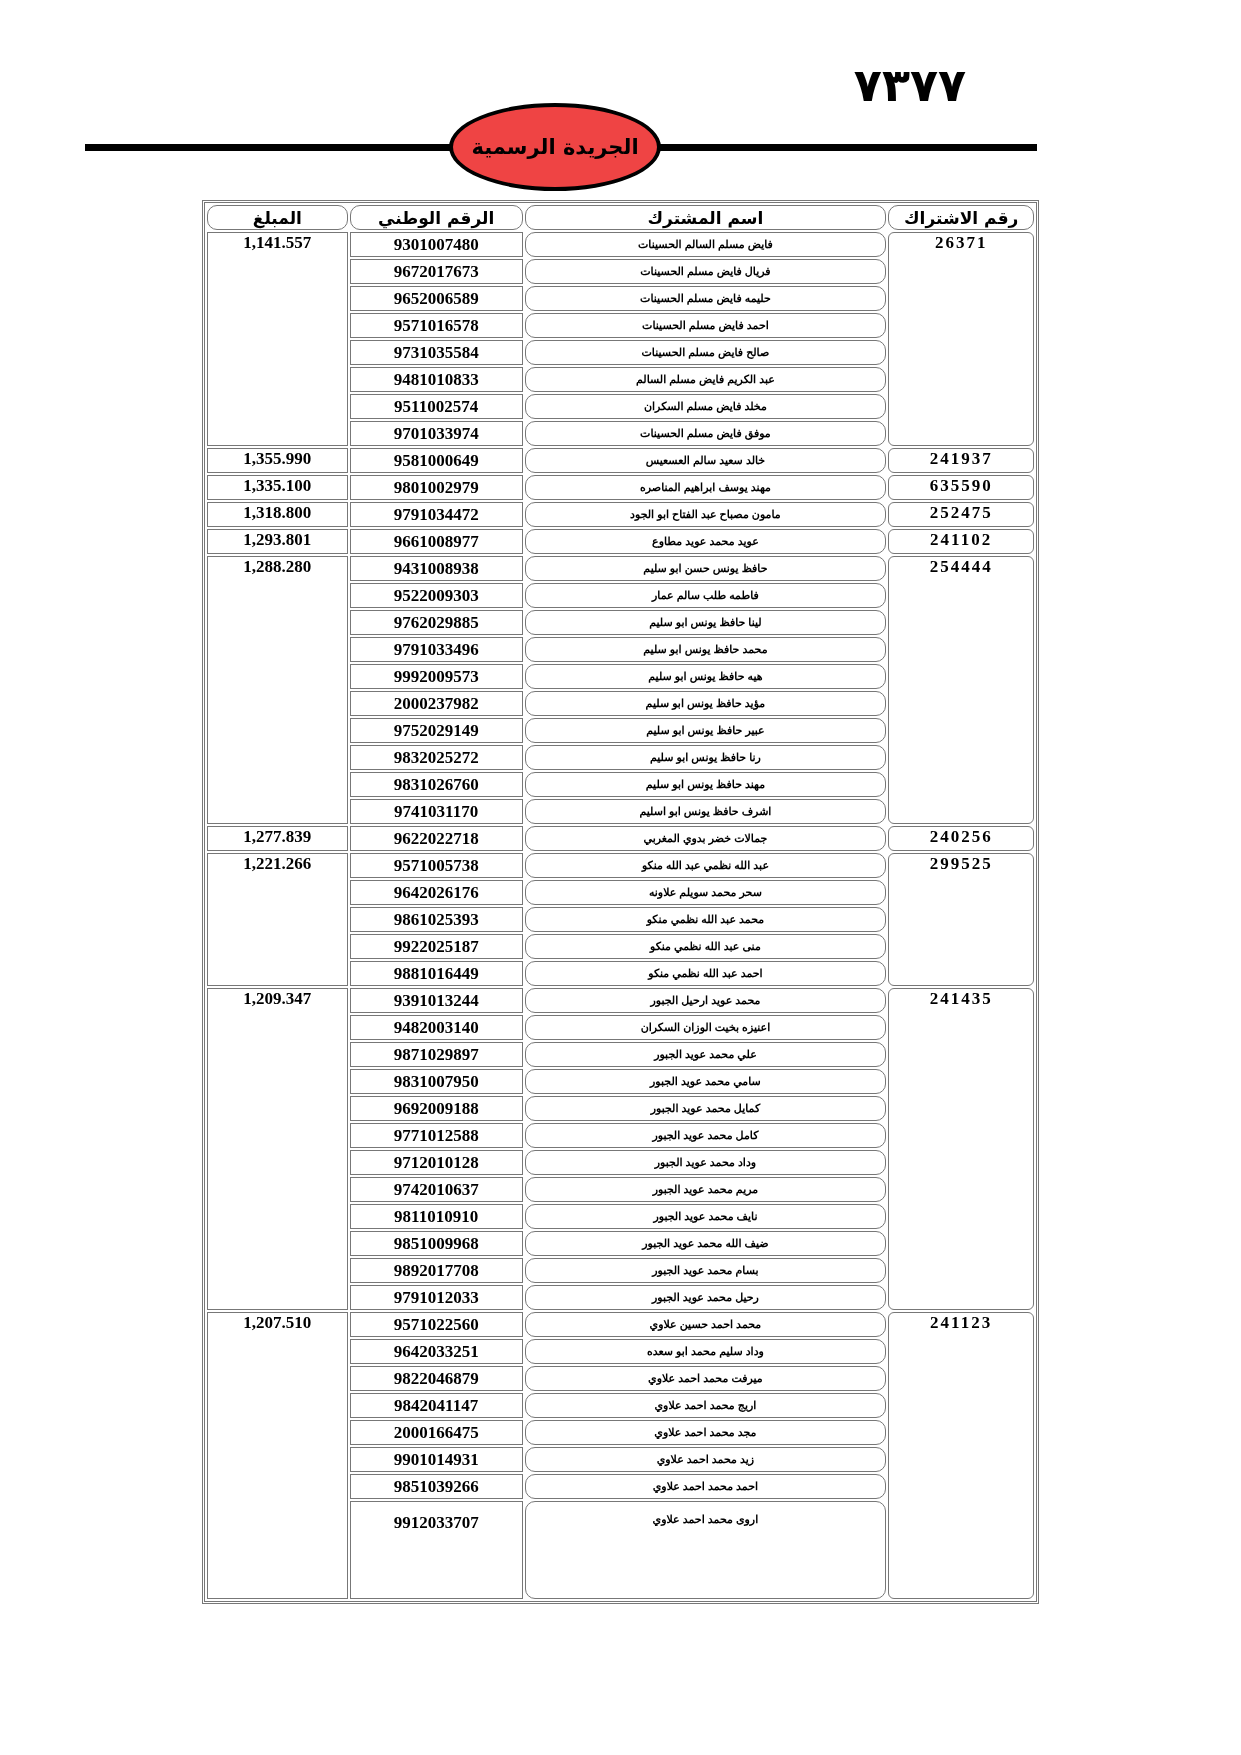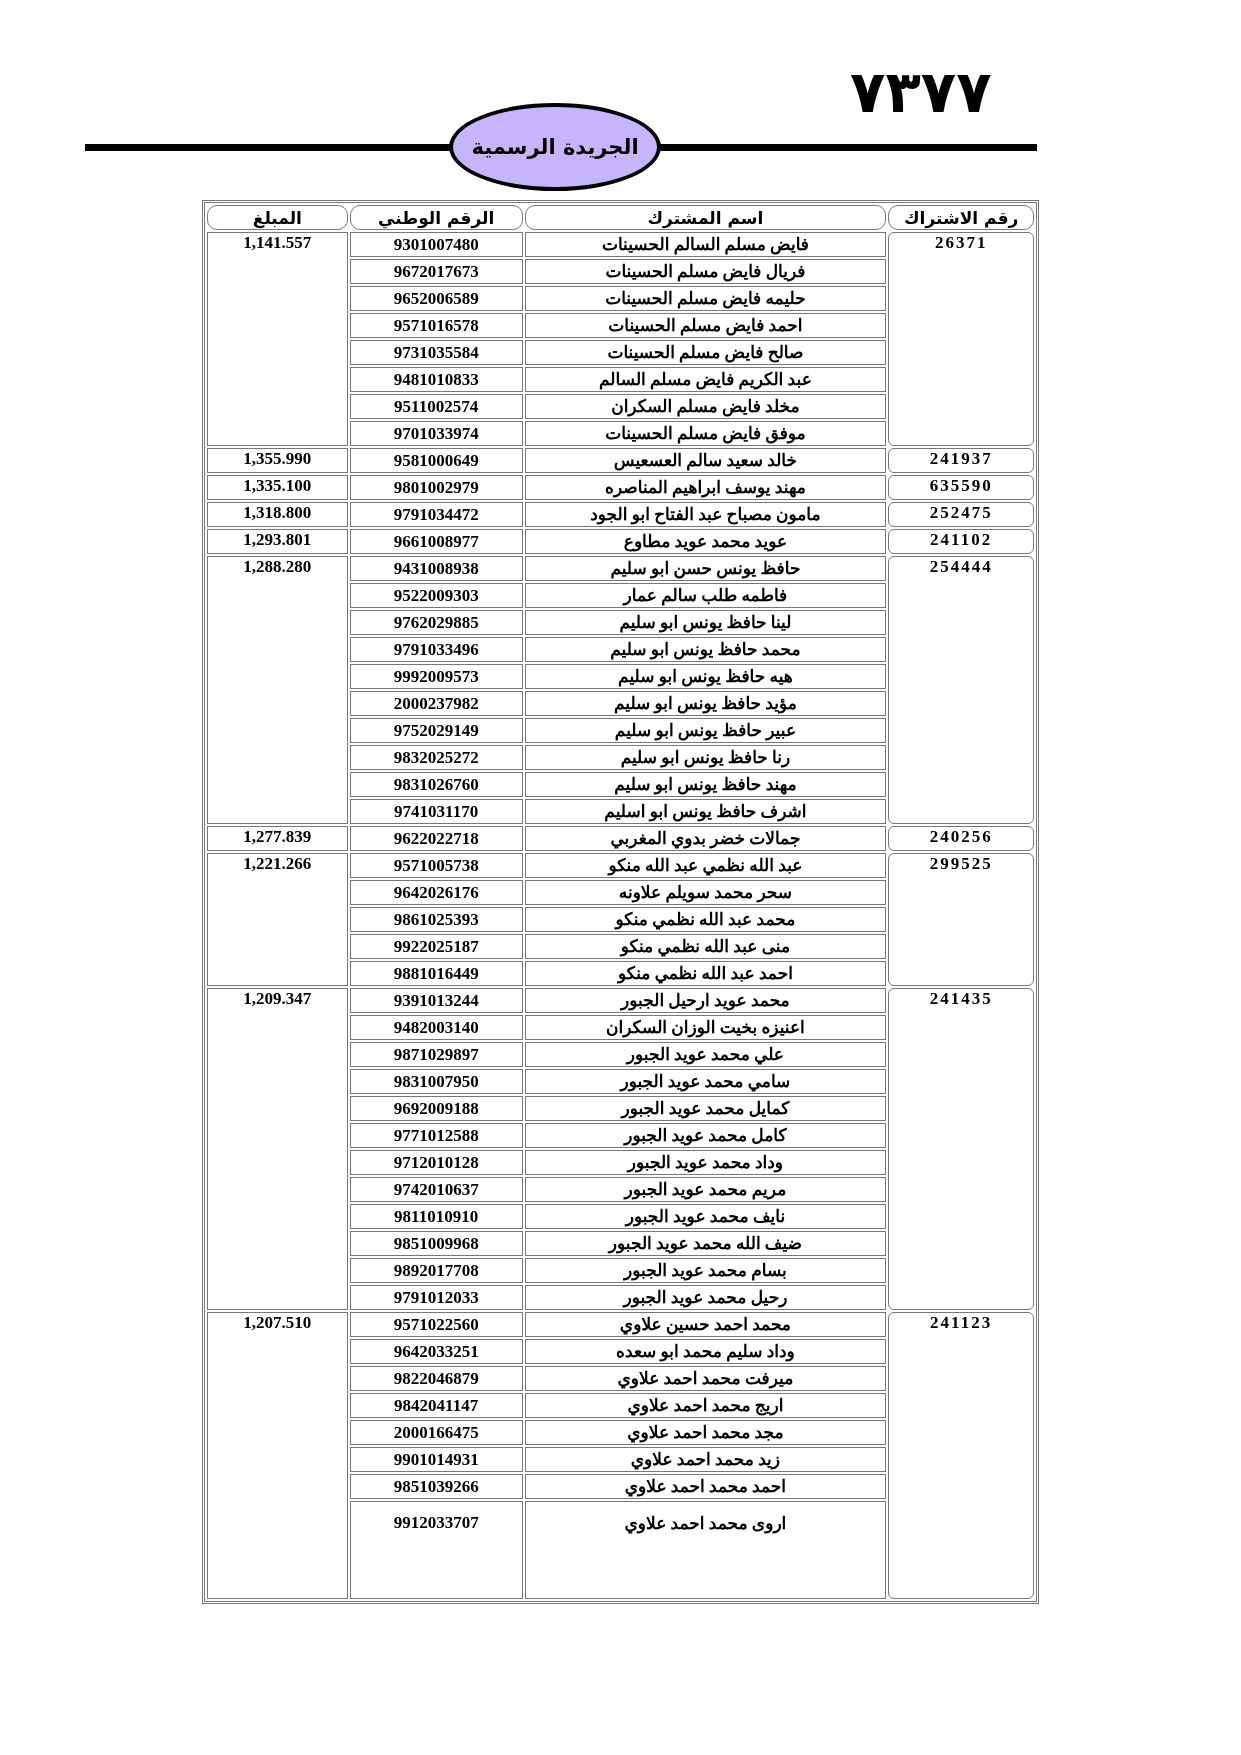--- a/index.html
+++ b/index.html
@@ -2,29 +2,29 @@
 <html lang="ar"><head>
 <meta charset="utf-8">
 <style>
   html,body{margin:0;padding:0;}
   body{
     width:1241px;height:1755px;background:#ffffff;position:relative;
     font-family:"DejaVu Sans",sans-serif;color:#000;
   }
   .page-number{
     position:absolute;left:850px;top:58px;width:120px;
-    font-size:58px;font-weight:bold;text-align:center;
+    font-size:46px;font-weight:bold;text-align:center;
     font-family:"DejaVu Sans",sans-serif;
   }
   .header-rule{
     position:absolute;left:85px;top:144px;width:952px;height:7px;background:#000;
   }
   .gazette-oval{
     position:absolute;left:449px;top:103px;width:212px;height:88px;
-    border:4px solid #000;border-radius:50%;background:#c4b5fd;
+    border:4px solid #000;border-radius:50%;background:#ef4444;
     display:flex;align-items:center;justify-content:center;z-index:2;
     box-sizing:border-box;
   }
   .gazette-oval span{
     font-size:21px;font-weight:bold;font-family:"DejaVu Sans",sans-serif;
   }
   table.subs-table{
     position:absolute;left:204px;top:202px;width:833px;
     border-collapse:separate;border-spacing:2px;
     border:1px solid #777;outline:1px solid #777;outline-offset:1px;
@@ -36,21 +36,21 @@
   table.subs-table col.c-amt{width:140px;}
   .subs-table th,.subs-table td{
     border:1px solid #777;height:23px;text-align:center;
     font-weight:bold;overflow:hidden;white-space:nowrap;
     padding:0 2px;box-sizing:content-box;background:#fff;
   }
   .subs-table th{
     font-size:17px;font-family:"DejaVu Sans",sans-serif;border-radius:10px;
   }
   .name-cell{
-    font-size:17px;font-family:Liberation Serif, serif;vertical-align:middle;
+    font-size:11px;font-family:Liberation Sans, sans-serif;vertical-align:middle;border-radius:10px;
   }
   .num{
     font-size:17px;font-family:"Liberation Serif","DejaVu Serif",serif;
   }
   .nid-cell{vertical-align:middle;}
   .sub-cell,.amt-cell{vertical-align:top;padding-top:2px;}
   .sub-cell{letter-spacing:2px;border-radius:6px;}
   tr.tall-row td{height:85px;vertical-align:top;padding-top:11px;}
 </style>
 </head>

